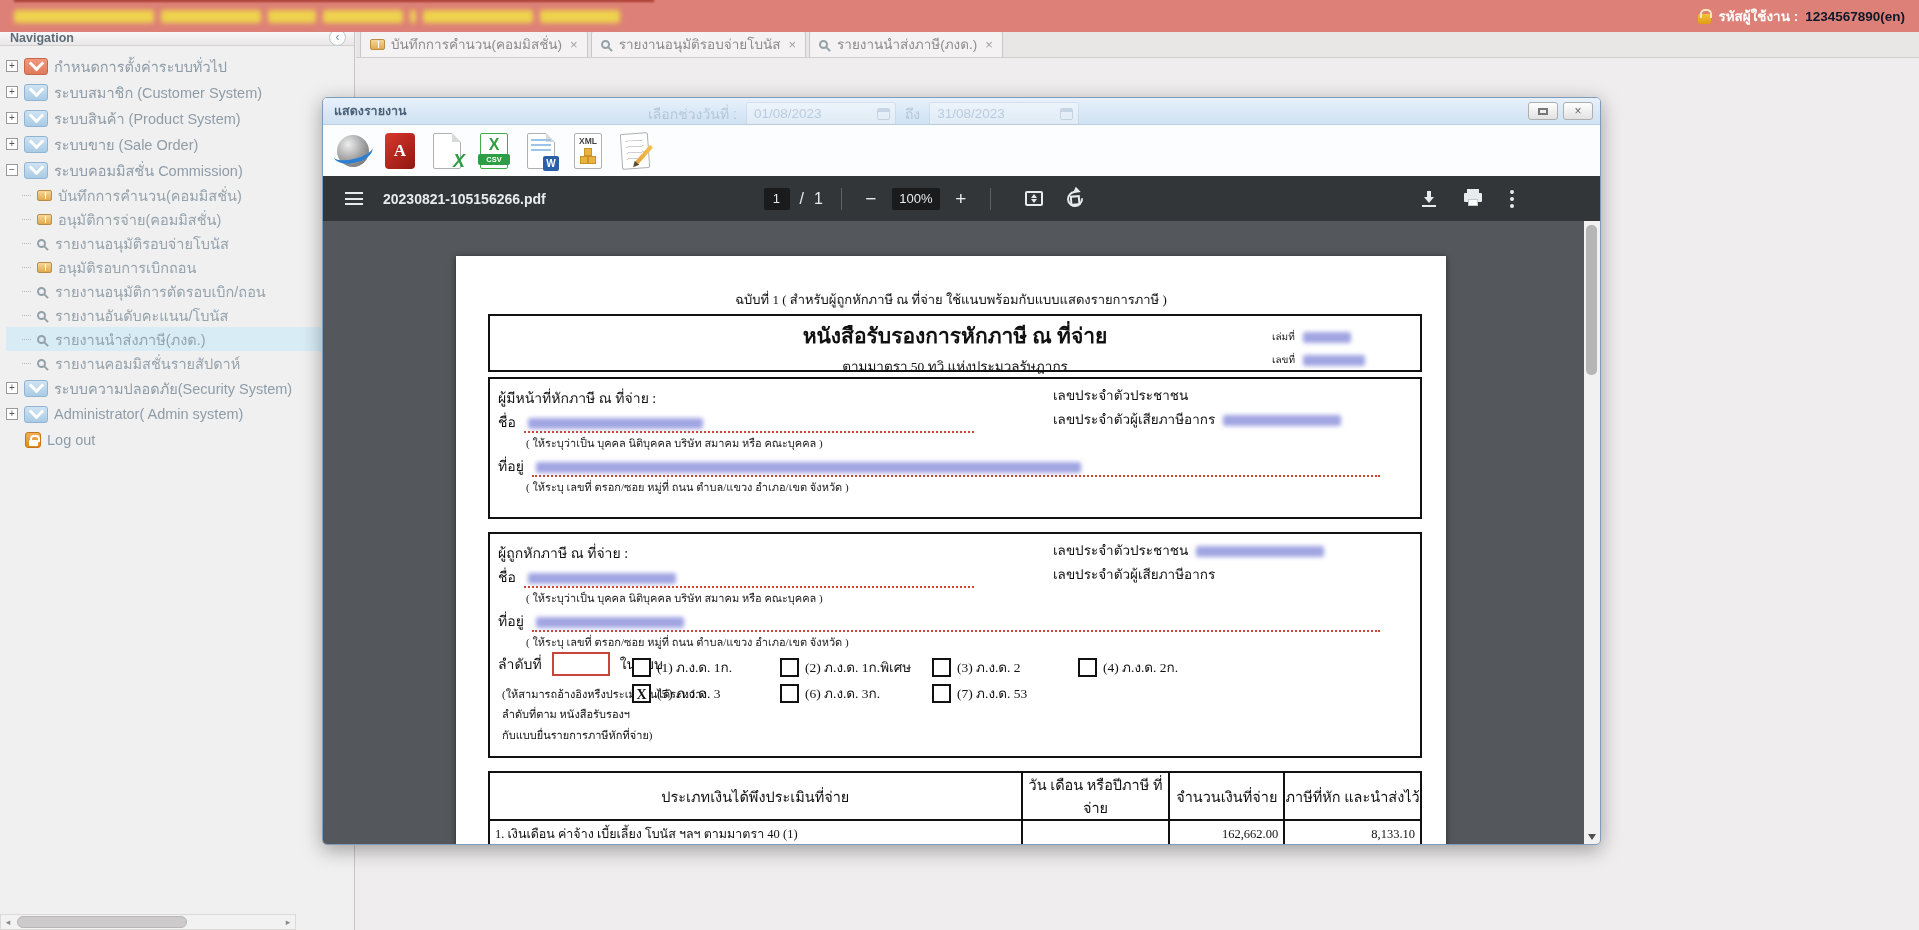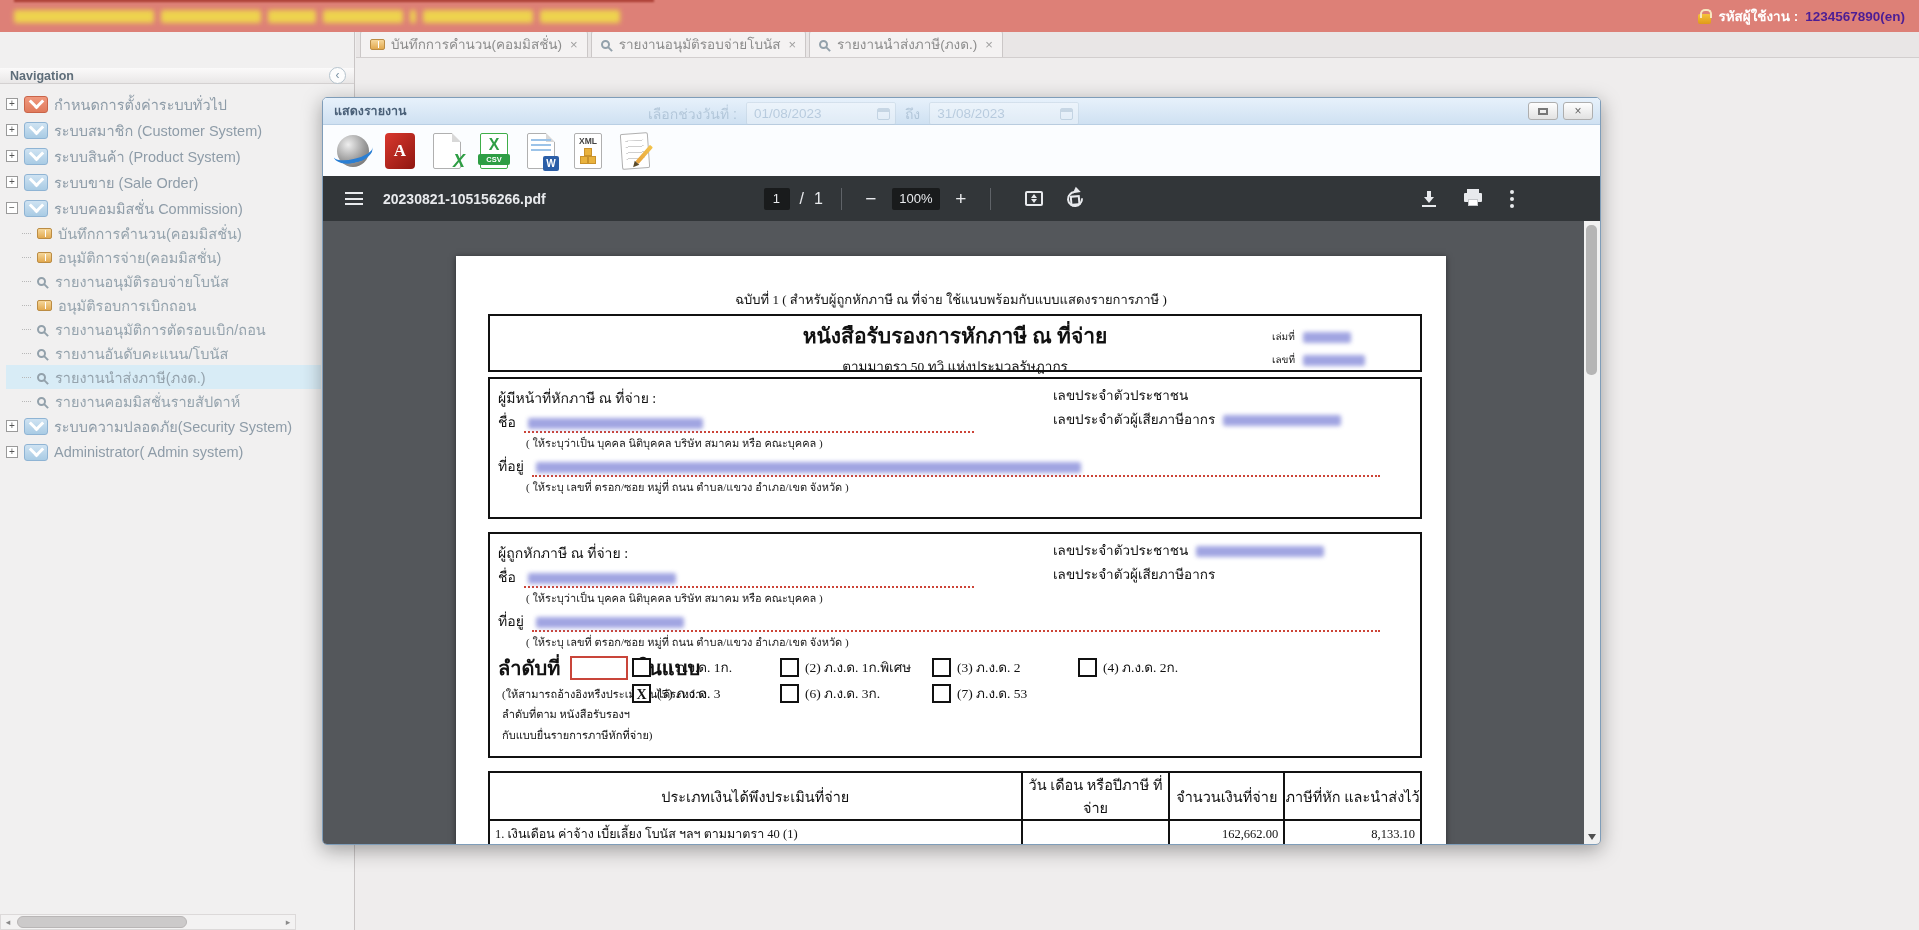--- a/index.html
+++ b/index.html
@@ -5,27 +5,27 @@
   * { margin:0; padding:0; box-sizing:border-box; }
   body { font-family:"Liberation Sans", sans-serif; }
   .root { position:relative; width:1919px; height:930px; background:#efeded; overflow:hidden; }
 
   
   .topbar { position:absolute; left:0; top:0; width:1919px; height:30px; background:#dd8077; display:flex; align-items:center; justify-content:space-between; padding:16px 14px; z-index:5; }
   .redact-wrap { display:flex; align-items:center; gap:7px; position:relative; }
   .chip { display:inline-block; height:13px; border-radius:2px; background:#f0dc4a; filter:blur(2.5px); opacity:.9; }
   .redact-topline { position:absolute; left:0; top:-11px; width:640px; height:3px; background:#a83a30; filter:blur(1px); }
   .topbar-user { display:flex; align-items:center; gap:7px; color:#fff; font-size:13.5px; font-weight:bold; }
-  .user-code { color:#4c1d95; }
+  .user-code { color:#0f172a; }
   .lock { width:13px; height:10px; background:linear-gradient(#f5c33b,#e09a18); border-radius:2px; position:relative; margin-top:5px; }
   .lock::before { content:""; position:absolute; left:2px; top:-5px; width:8px; height:7px; border:2px solid #f7e7c0; border-bottom:none; border-radius:5px 5px 0 0; }
 
   
   .sidebar { position:absolute; left:0; top:30px; width:355px; height:900px; background:#f1f0f0; border-right:1px solid #c9c5c5; z-index:1; }
-  .side-head { height:16px; background:linear-gradient(#fbfafa,#e9e7e7); border-bottom:1px solid #d4d1d1; display:flex; align-items:center; justify-content:space-between; padding:0 8px 0 10px;margin-top:38px; }
+  .side-head { height:16px; background:linear-gradient(#fbfafa,#e9e7e7); border-bottom:1px solid #d4d1d1; display:flex; align-items:center; justify-content:space-between; padding:0 8px 0 10px; }
   .side-title { font-size:12.5px; font-weight:bold; color:#5f6e7a; }
   .collapse-btn { width:17px; height:17px; border:1px solid #b5c3cd; border-radius:50%; background:#fdfdfd; color:#7b93a5; font-size:12px; line-height:14px; text-align:center; cursor:pointer; }
   .tree { padding:7px 0 0 6px; }
   .trow { display:flex; align-items:center; gap:6px; height:26px; color:#8e9ca8; font-size:14.5px; cursor:pointer; white-space:nowrap; }
   .trow.child { height:24px; padding-left:30px; color:#95a3ad; width:315px; }
   .trow.selected { background:#d8ecf6; }
   .pm { width:12px; height:12px; border:1px solid #9a9a9a; background:#fff; font-size:10px; line-height:9px; text-align:center; color:#555; flex:0 0 12px; }
   .env { width:24px; height:17px; border-radius:3px; background:linear-gradient(#cfe3f2,#a9cbe4); border:1px solid #8fb4d4; display:flex; align-items:center; justify-content:center; flex:0 0 24px; }
   .env::after { content:""; width:8px; height:8px; border-right:3px solid #fff; border-bottom:3px solid #fff; transform:rotate(45deg); margin-top:-5px; }
   .env.orange { background:linear-gradient(#f0997e,#e07a5c); border-color:#c96449; }
@@ -125,21 +125,21 @@
   .b1-title { text-align:center; font-size:21px; font-weight:bold; margin-top:3px; }
   .b1-sub { text-align:center; font-size:13.5px; margin-top:3px; }
   .b1-right { position:absolute; right:55px; top:9px; font-size:10px; line-height:23px; }
   .fchip { display:inline-block; height:11px; border-radius:2px; background:#8287d8; filter:blur(2px); opacity:.75; vertical-align:middle; margin-left:8px; }
   .b2 { margin-top:5px; height:142px; padding:6px 8px; font-size:14px; }
   .b3 { margin-top:13px; height:226px; padding:6px 8px; font-size:14px; }
   .fr { position:relative; height:24px; display:flex; align-items:flex-end; }
   .fr .rcol { position:absolute; left:555px; bottom:3px; font-size:13.5px; }
   .dotfield { border-bottom:2px dotted #cc4437; height:18px; margin-left:8px; }
   .note { font-size:11px; color:#222; margin-left:28px; height:20px; display:flex; align-items:center; }
-  .seq-row { position:absolute; left:8px; top:118px; display:flex; align-items:center; gap:10px; font-size:20px;font-weight:bold; }
+  .seq-row { position:absolute; left:8px; top:118px; display:flex; align-items:center; gap:10px; font-size:14px; }
   .seq-box { width:58px; height:24px; border:2px solid #c9453a; background:#fff; }
   .seq-note { position:absolute; left:12px; top:150px; width:272px; font-size:11px; line-height:1.85; }
   .cb-grid { position:absolute; left:142px; top:122px; display:grid; grid-template-columns:148px 152px 146px 190px; row-gap:4px; }
   .cb-item { display:flex; align-items:center; gap:6px; }
   .cbx { width:19px; height:19px; border:2px solid #111; background:#fff; flex:0 0 19px; text-align:center; font-size:14px; font-weight:bold; line-height:18px; }
   .cb-label { font-size:13.5px; white-space:nowrap; }
   .ftable { border-collapse:collapse; margin:13px 24px 0 32px; width:934px; }
   .ftable th, .ftable td { border:2px solid #111; font-weight:normal; }
   .ftable th { font-size:14.5px; height:28px; }
   .ftable td { height:28px; font-size:12.5px; padding:0 5px; }
@@ -241,20 +241,24 @@
       </div>
       <div class="trow">
         <span class="pm">+</span>
         <span class="env"></span>
         <span>ระบบความปลอดภัย(Security System)</span>
       </div>
       <div class="trow">
         <span class="pm">+</span>
         <span class="env"></span>
         <span>Administrator( Admin system)</span>
+      </div>
+      <div class="trow" style="padding-left:19px">
+        <span class="logout-icon"></span>
+        <span>Log out</span>
       </div>
     </div>
     <div class="hscroll">
       <span class="hs-btn">◂</span>
       <span class="hs-track">
           <span class="hs-thumb"></span>
         </span>
       <span class="hs-btn">▸</span>
     </div>
   </div>

